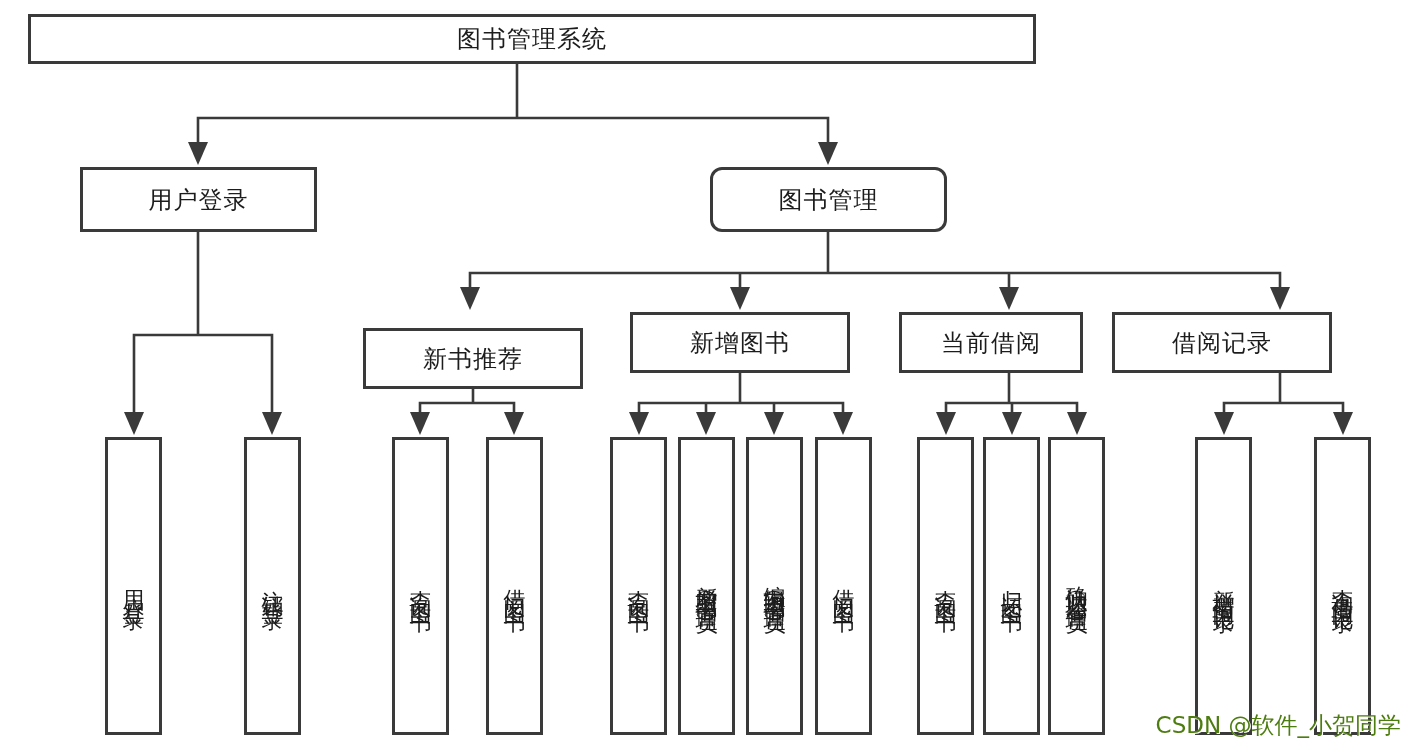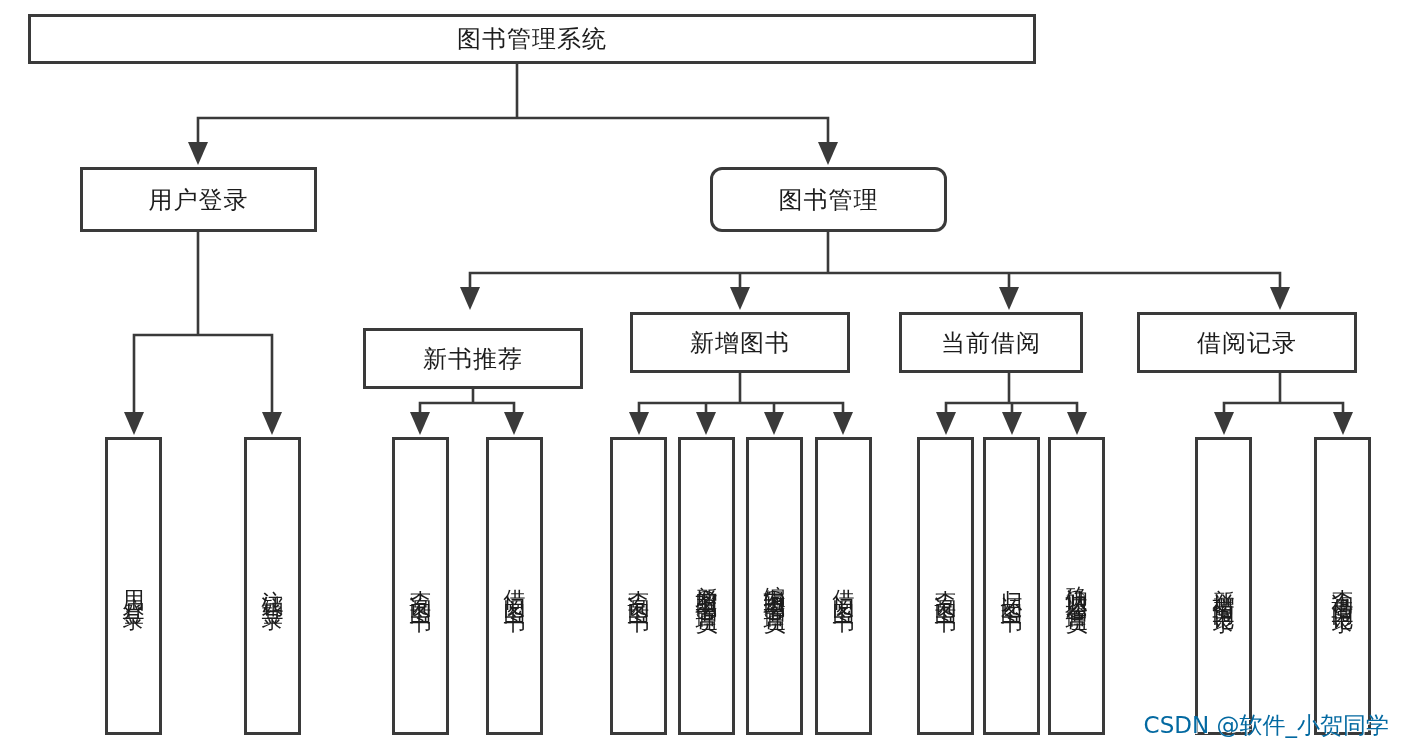--- a/index.html
+++ b/index.html
@@ -41,24 +41,24 @@
   .vlabel {
     writing-mode: vertical-rl;
     text-orientation: mixed;
     font-size: 22px;
     letter-spacing: 7px;
     line-height: 1;
     white-space: nowrap;
   }
   #watermark {
     position: absolute;
-    right: 16px;
+    right: 4px;
     bottom: 6px;
     font-size: 23px;
-    color: #0369a1;
+    color: #4d7c0f;
     text-shadow: 1px 1px 0 #ffffff;
     z-index: 3;
     white-space: nowrap;
   }
 </style>
 </head>
 <body>
 
 <div id="canvas">
 
@@ -118,21 +118,21 @@
 
   <div class="box" style="left:363px; top:328px; width:220px; height:61px;">
     <span class="hlabel">新书推荐</span>
   </div>
   <div class="box" style="left:630px; top:312px; width:220px; height:61px;">
     <span class="hlabel">新增图书</span>
   </div>
   <div class="box" style="left:899px; top:312px; width:184px; height:61px;">
     <span class="hlabel">当前借阅</span>
   </div>
-  <div class="box" style="left:1137px; top:312px; width:220px; height:61px;">
+  <div class="box" style="left:1112px; top:312px; width:220px; height:61px;">
     <span class="hlabel">借阅记录</span>
   </div>
 
   <div class="box" style="left:105px; top:437px; width:57px; height:298px;">
     <span class="vlabel">用户登录</span>
   </div>
   <div class="box" style="left:244px; top:437px; width:57px; height:298px;">
     <span class="vlabel">注销登录</span>
   </div>
 

